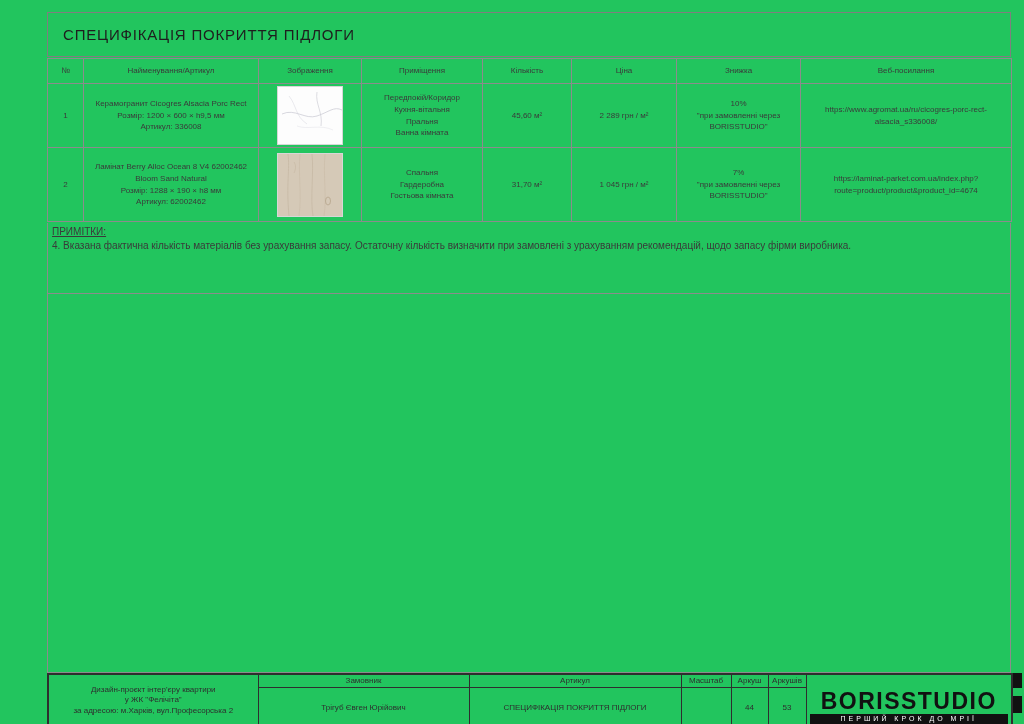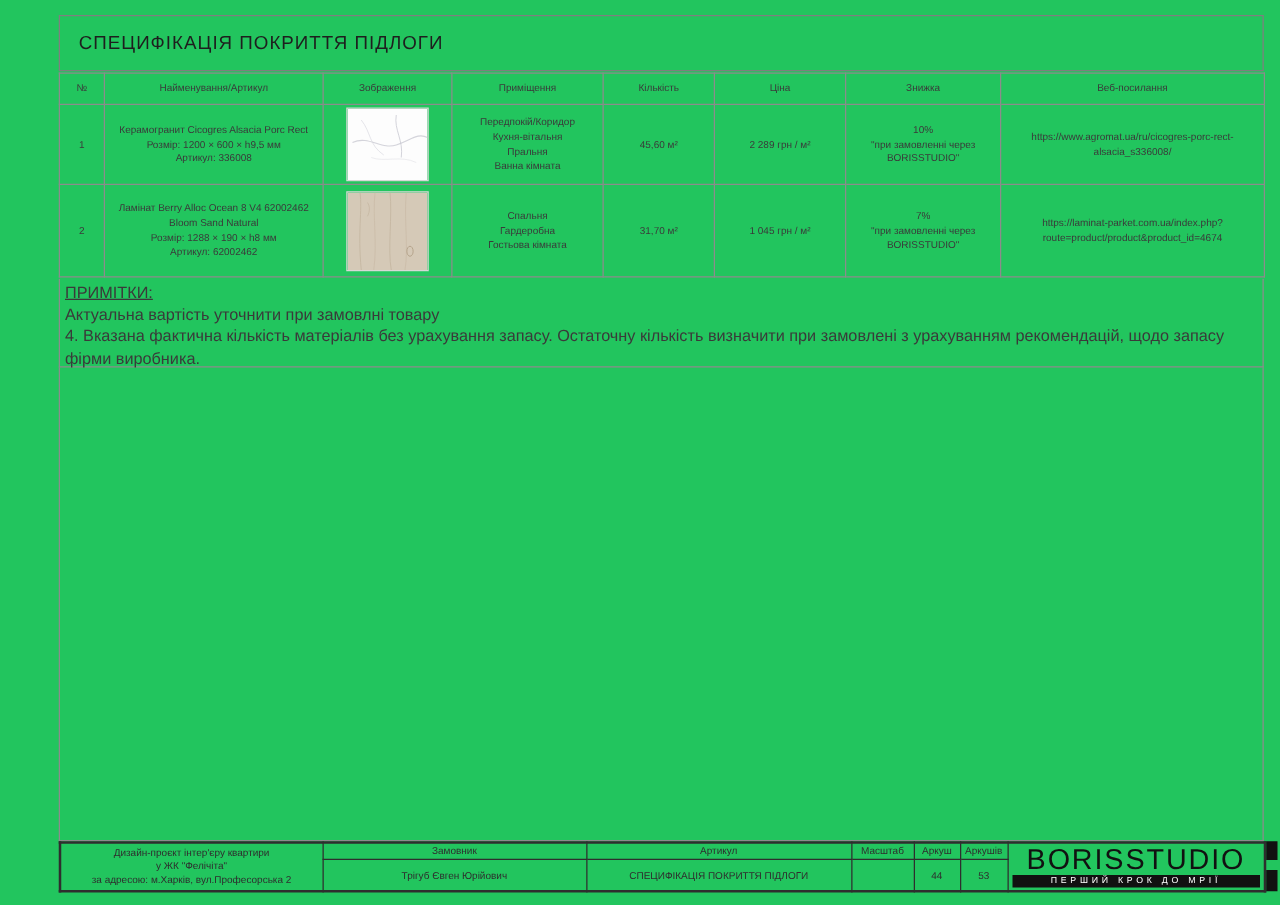--- a/index.html
+++ b/index.html
@@ -68,21 +68,21 @@
   .swatch svg { display: block; }
 
   
   .notes {
     position: absolute;
     left: 47px; top: 223px;
     width: 964px; height: 71px;
     border-left: 1px solid #8c8c8c;
     border-right: 1px solid #8c8c8c;
     border-bottom: 1px solid #8c8c8c;
-    font-size: 13px;
+    font-size: 10px;
     line-height: 1.35;
     padding: 2px 4px;
     color: #3a3a3a;
   }
   .notes-title { text-decoration: underline; }
 
   
   .empty-frame {
     position: absolute;
     left: 47px; top: 294px;
@@ -107,26 +107,27 @@
     vertical-align: middle;
     padding: 0 2px;
     color: #2e2e2e;
   }
   .footer-table { border: 2px solid #2e2e2e; }
   .footer-table .hdr { height: 13px; line-height: 12px; }
   .proj { font-size: 8px; line-height: 1.3; margin-top: 24px; }
   .logo-cell { padding: 0 !important; position: relative; }
   .logo-text {
     font-size: 23px;
-    font-weight: normal;
+    font-weight: bold;
     letter-spacing: 1.5px;
     line-height: 25px;
     color: #111;
     text-align: center;
     white-space: nowrap;
+    margin-top: 14px;
   }
   .logo-bar {
     margin: 0 3px 2px 3px;
     background: #111;
     color: #fff;
     font-size: 7px;
     letter-spacing: 3px;
     line-height: 10px;
     text-align: center;
     white-space: nowrap;
@@ -235,21 +236,20 @@
         </td>
         <td>
           <a class="link" href="#">https://laminat-parket.com.ua/index.php?route=product/product&amp;product_id=4674</a>
         </td>
       </tr>
     </tbody>
   </table>
 
   <div class="notes">
     <div class="notes-title">ПРИМІТКИ:</div>
-    <div>Актуальна вартість уточнити при замовлні товару</div>
     <div>4. Вказана фактична кількість матеріалів без урахування запасу. Остаточну кількість визначити при замовлені з урахуванням рекомендацій, щодо запасу фірми виробника.</div>
   </div>
 
   <div class="empty-frame"></div>
 
   <table class="footer-table">
     <colgroup>
       <col style="width:210px">
         <col style="width:211px">
         <col style="width:212px">

